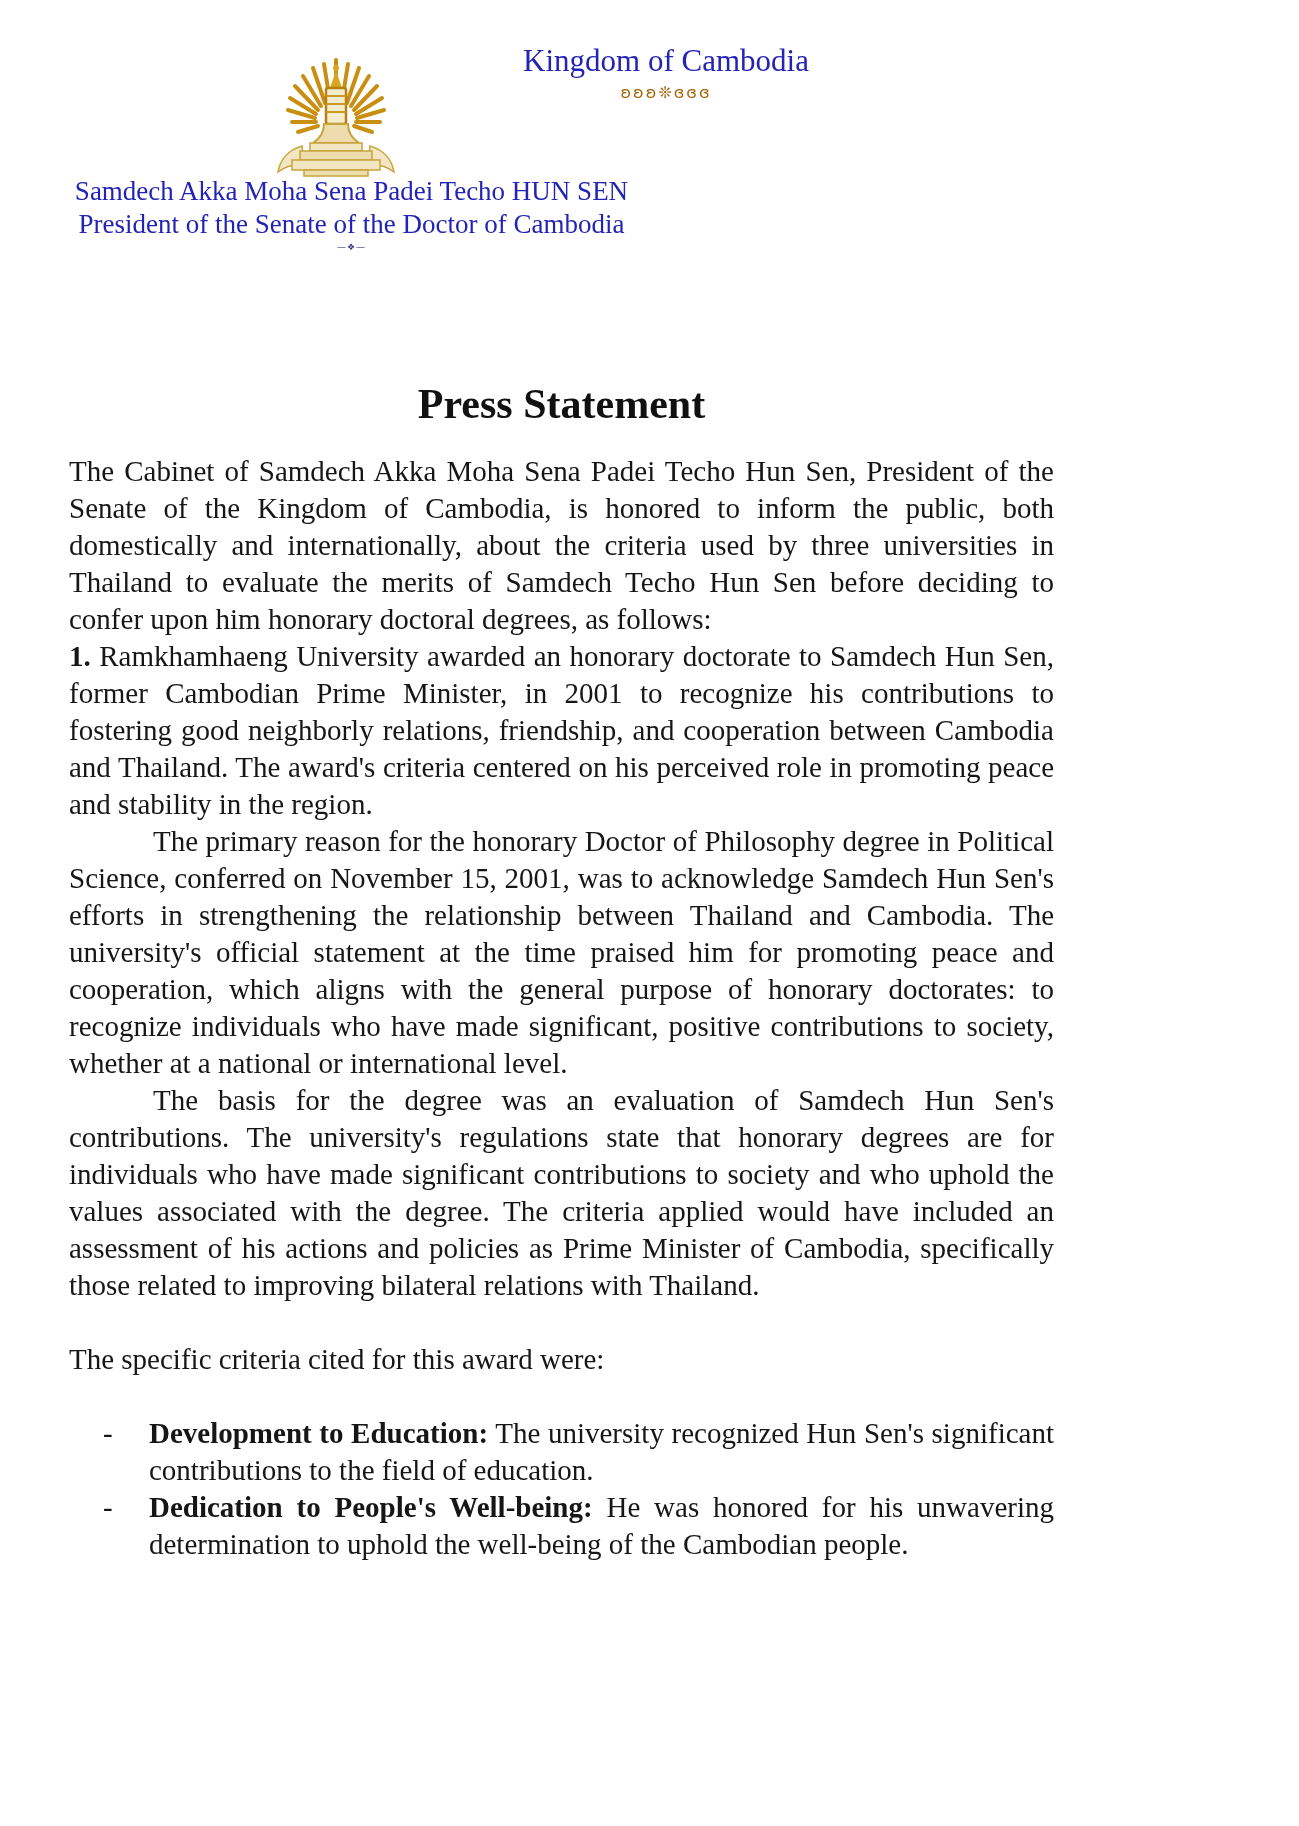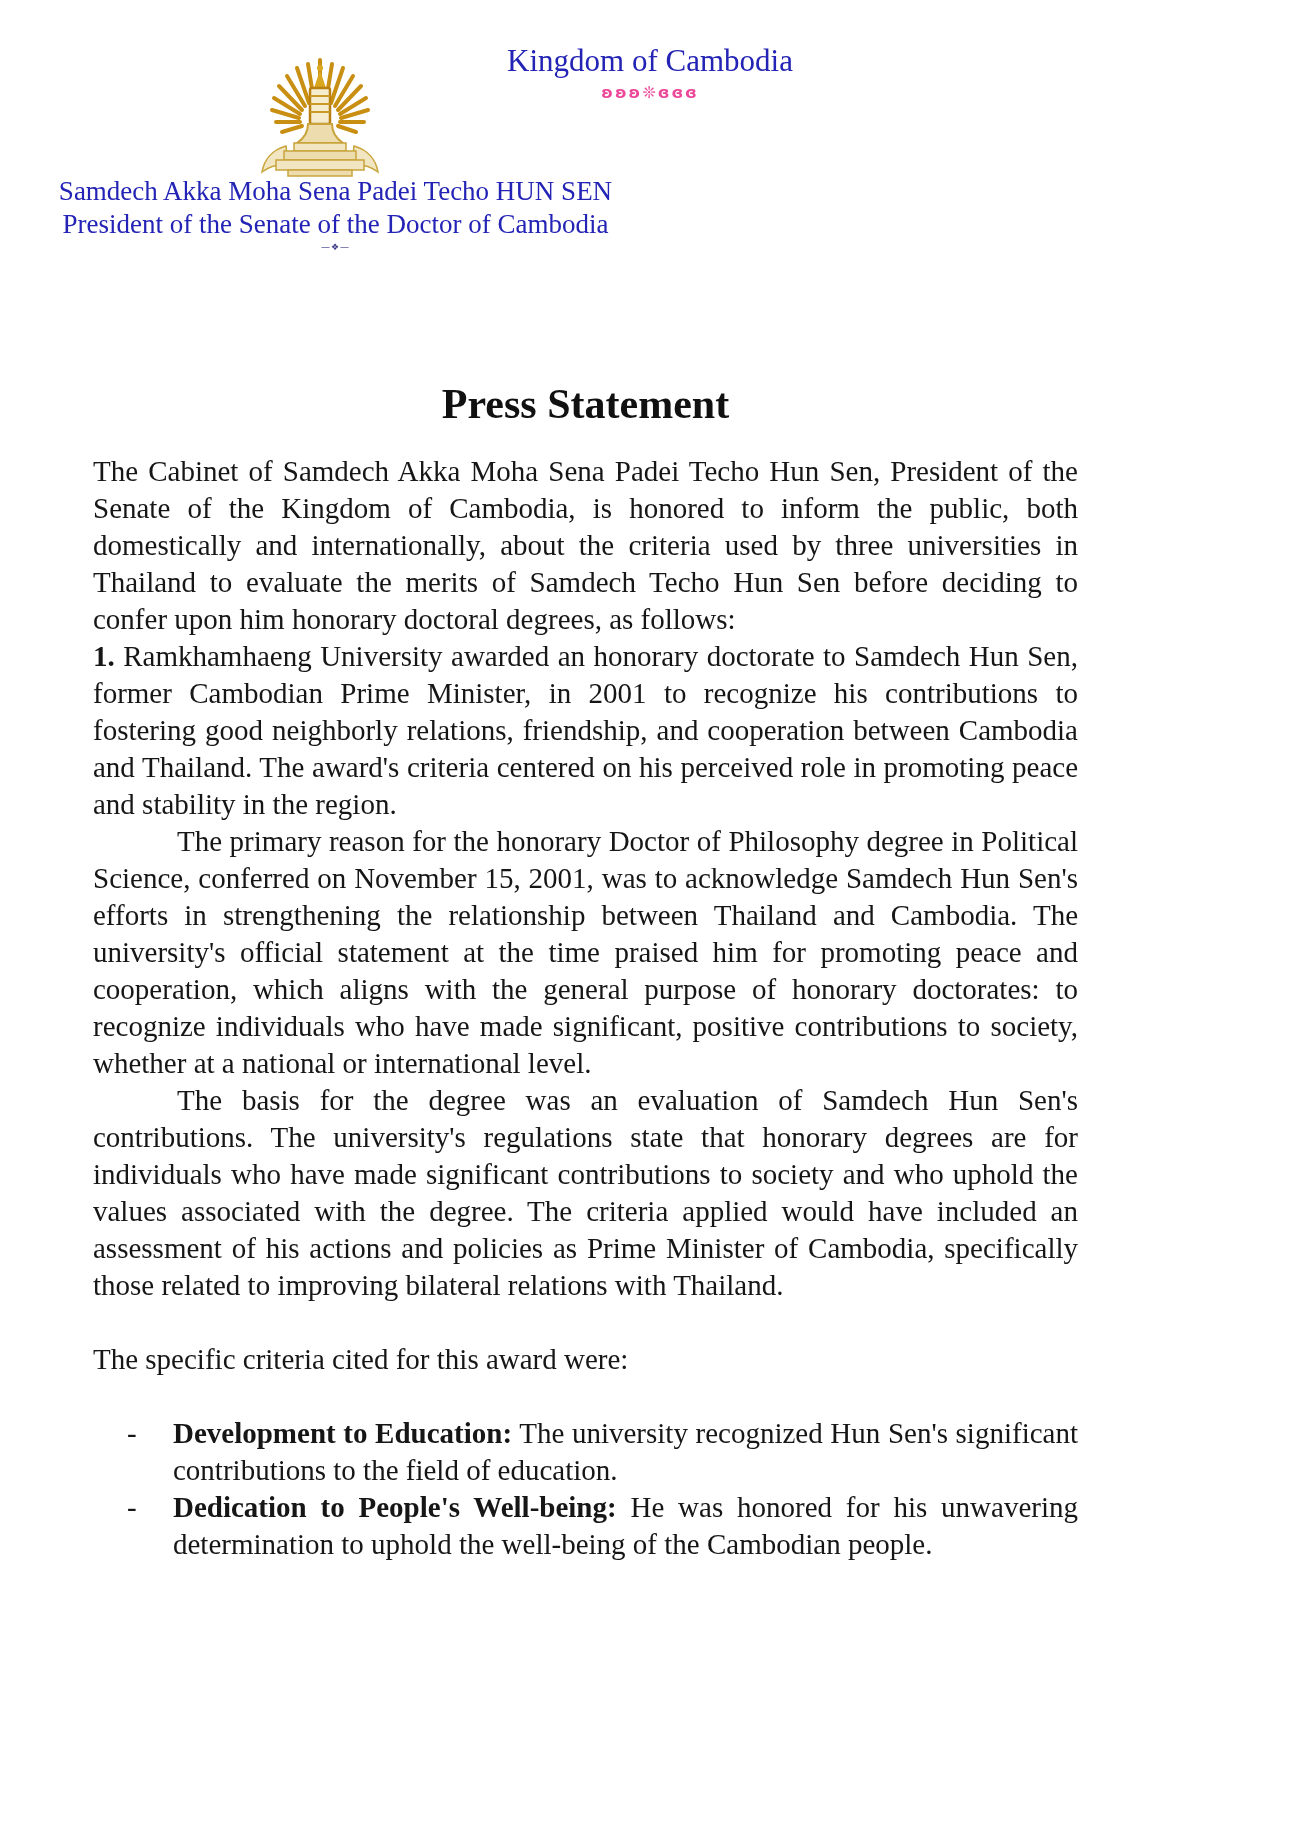--- a/index.html
+++ b/index.html
@@ -1,35 +1,35 @@
 <!DOCTYPE html>
 <html><head>
 <meta charset="utf-8">
 <style>
   html,body{margin:0;padding:0;background:#ffffff;}
   .page{position:relative;width:1299px;height:1826px;background:#ffffff;
         font-family:"Liberation Serif",serif;color:#161616;overflow:hidden;}
 
   
-  .letterhead{position:relative;height:312px;}
+  .letterhead{position:relative;height:312px;margin-left:16px;}
   .emblem{position:absolute;left:252px;top:54px;width:136px;height:134px;}
   .crest-block{position:absolute;left:420px;top:42px;width:460px;text-align:center;color:#2323b5;}
   .kingdom{font-size:31px;line-height:37px;}
   .motto{font-size:29px;line-height:34px;word-spacing:0.4em;}
   .ornament{font-family:"DejaVu Sans",sans-serif;font-size:16px;line-height:22px;
-            margin-top:3px;font-weight:bold;letter-spacing:2px;color:#ec4899;}
+            margin-top:3px;font-weight:normal;letter-spacing:2px;color:#a16207;}
   .sender-block{position:absolute;left:28px;top:175px;width:615px;text-align:center;color:#2323b5;}
   .sender-name{font-size:27px;line-height:33px;}
   .sender-title{font-size:27px;line-height:33px;}
   .small-divider{font-family:"DejaVu Sans",sans-serif;font-size:9px;line-height:13px;
                  color:#3a3a86;letter-spacing:1px;}
   .office{font-size:29px;line-height:32px;margin-top:4px;}
 
   
-  .doc{margin-left:93px;width:985px;font-family:Liberation Serif, serif;}
+  .doc{margin-left:69px;width:985px;font-family:Liberation Serif, serif;}
   .title{font-size:42px;line-height:49px;font-weight:bold;text-align:center;
          margin:68px 0 24px 0;color:#111;}
   .para{font-size:29px;line-height:37px;margin:0;text-align:justify;}
   .para.indent{text-indent:84px;}
   .para.spaced{margin-top:37px;}
   .criteria{margin:37px 0 0 0;padding:0;list-style:none;}
   .criteria li{position:relative;padding-left:80px;font-size:29px;line-height:37px;text-align:justify;}
   .criteria .dash{position:absolute;left:34px;top:0;}
   b{font-weight:bold;}
 </style>

